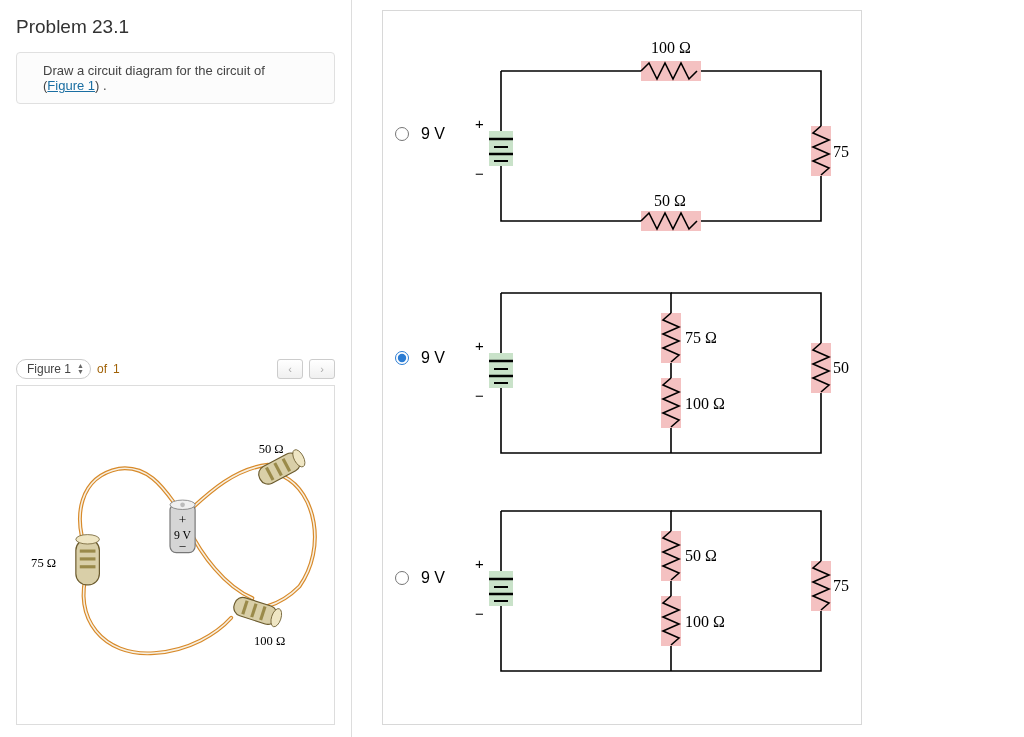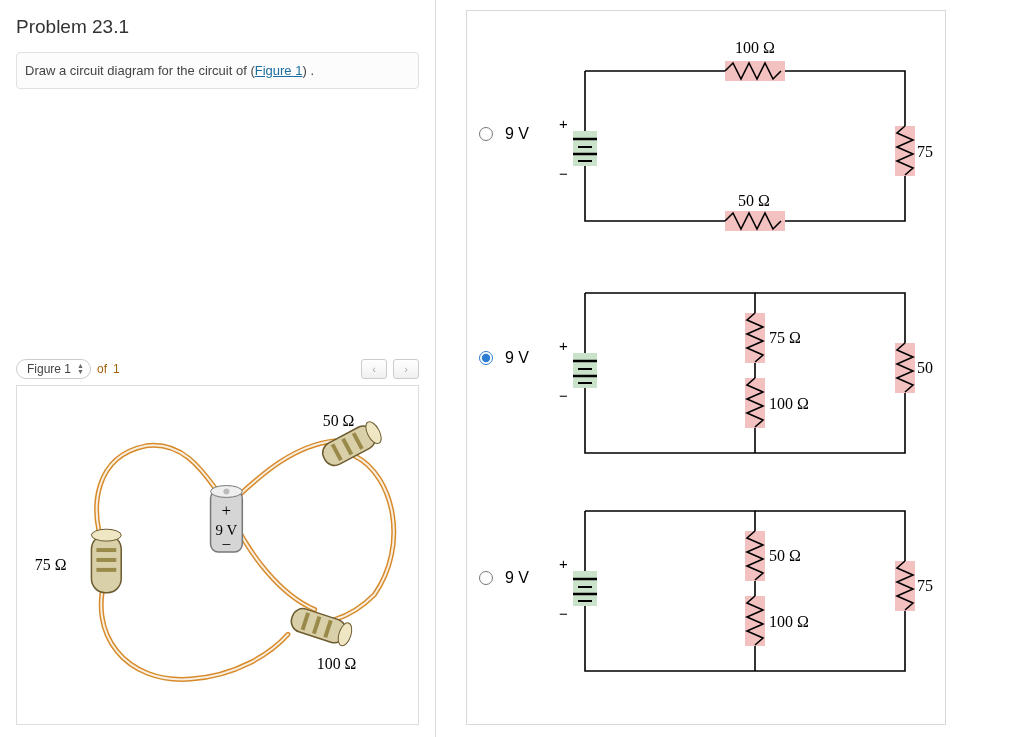--- a/index.html
+++ b/index.html
@@ -7,38 +7,38 @@
     font-family: Arial, Helvetica, sans-serif;
     font-size: 13px;
     color: #333;
     background: #fff;
     width: 1024px;
     height: 737px;
     overflow: hidden;
     display: flex;
   }
   .left-pane {
-    width: 436px;
+    width: 352px;
     height: 100%;
     border-right: 1px solid #ddd;
     display: flex;
     flex-direction: column;
     padding: 8px 0;
   }
   .problem-title {
     font-size: 19px;
     font-weight: normal;
     padding: 8px 16px 14px 16px;
     color: #333;
   }
   .instruction-box {
     margin: 0 16px;
     border: 1px solid #e0e0e0;
     border-radius: 4px;
-    padding: 10px 8px;
+    padding: 10px 26px;
     background: #fcfcfc;
     font-size: 13px;
     color: #444;
   }
   .instruction-box a { color: #1a6ea2; text-decoration: underline; }
   .spacer-flex { flex: 1; }
 
   .figure-toolbar {
     display: flex;
     align-items: center;

